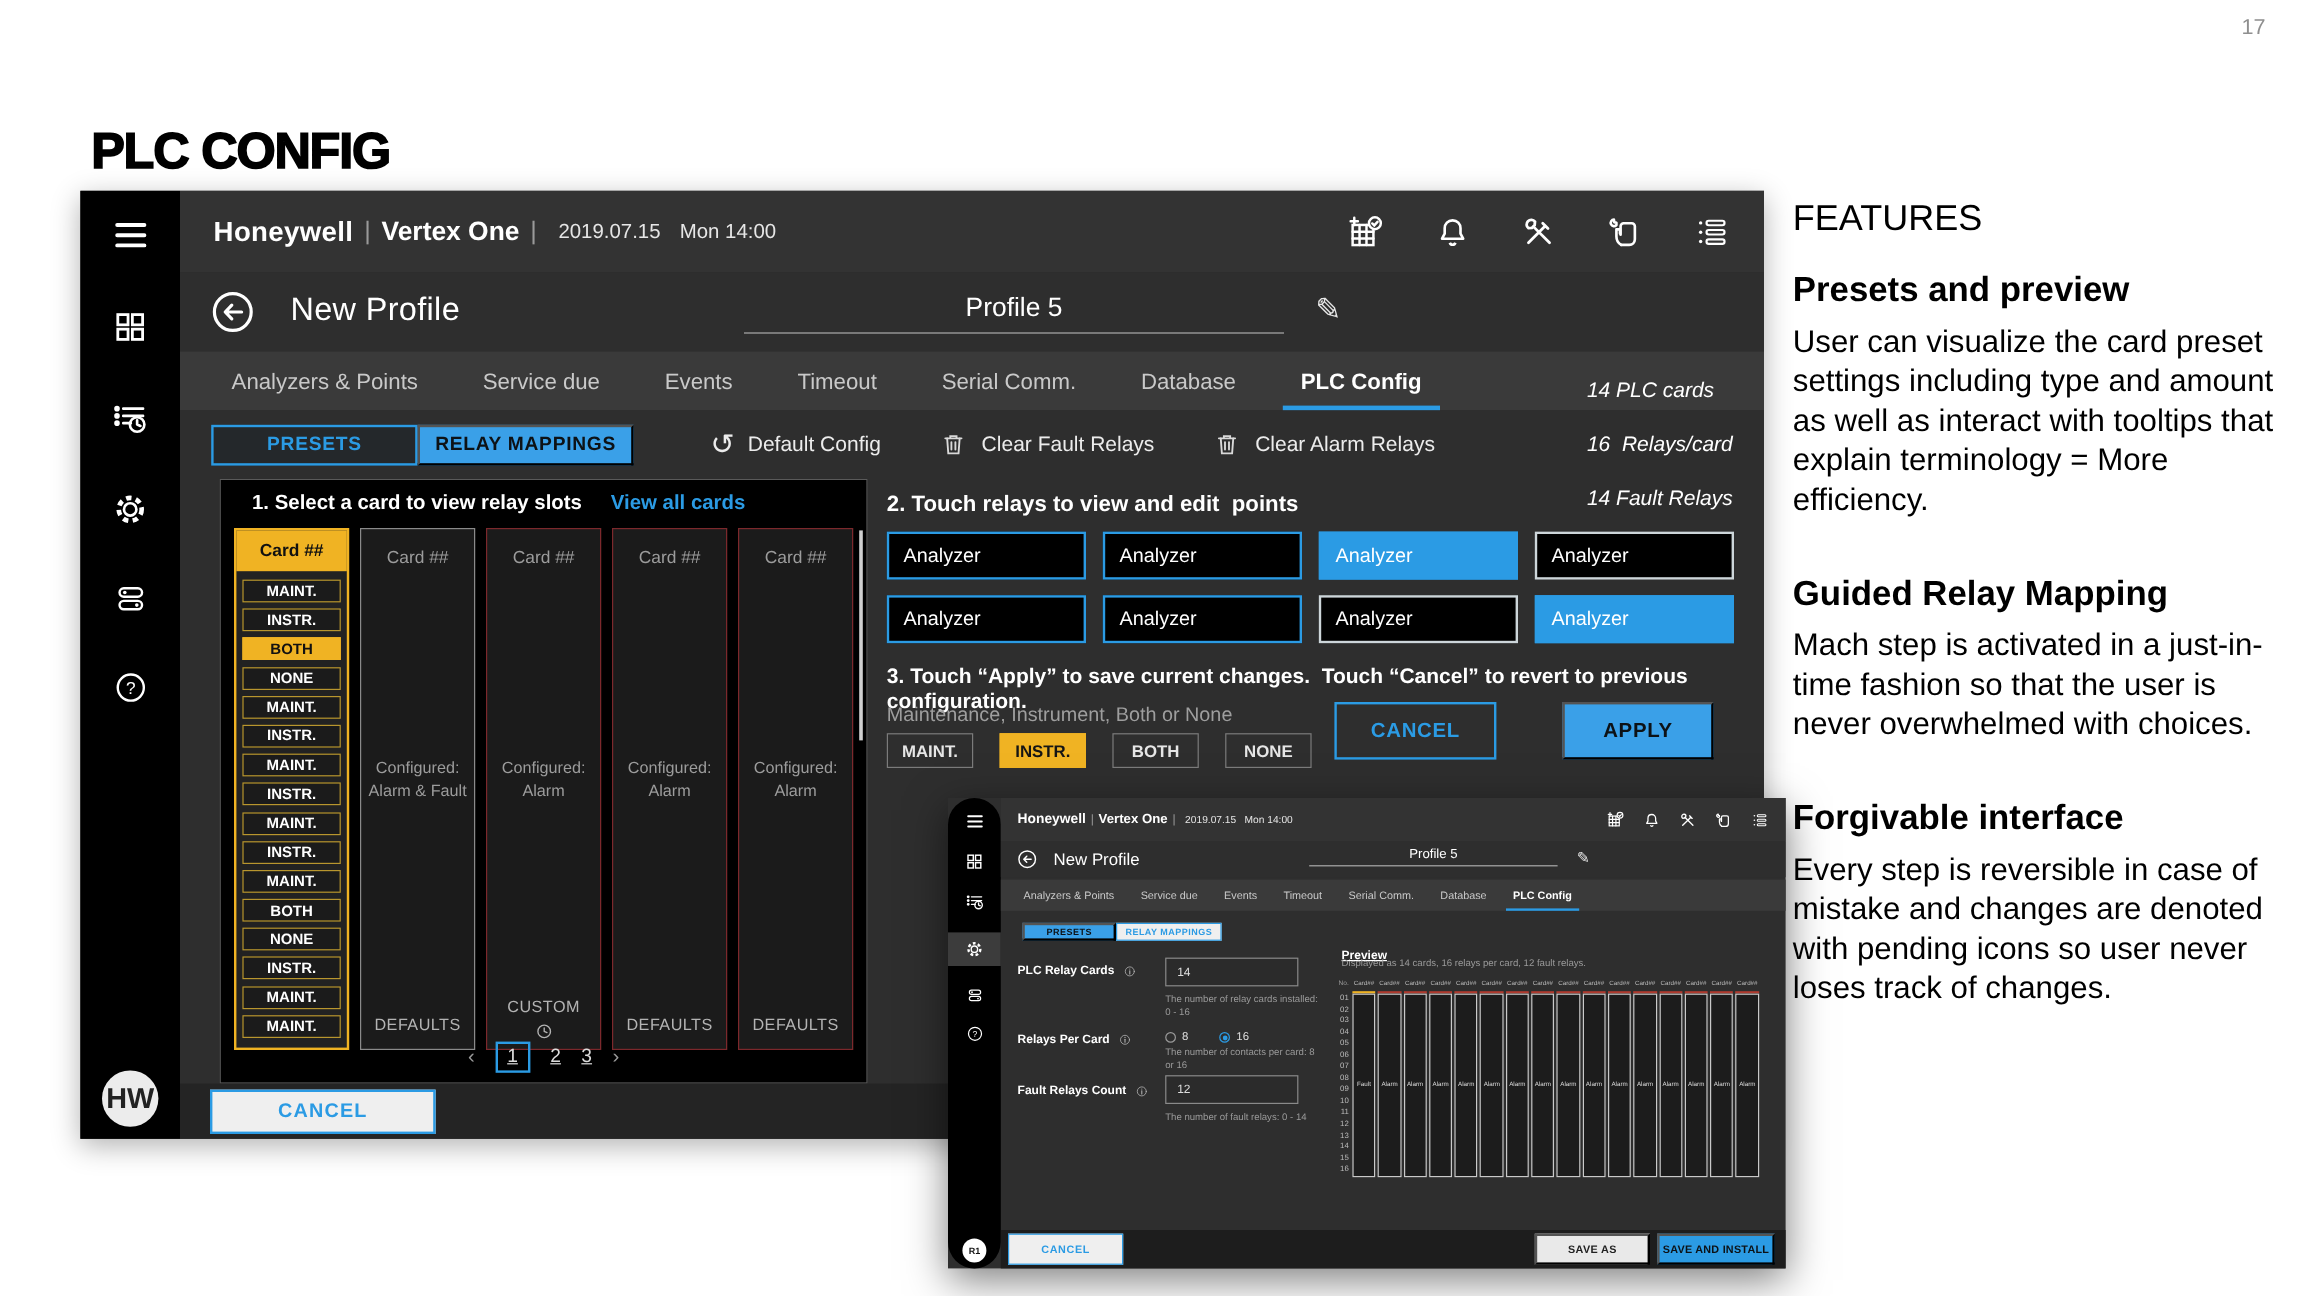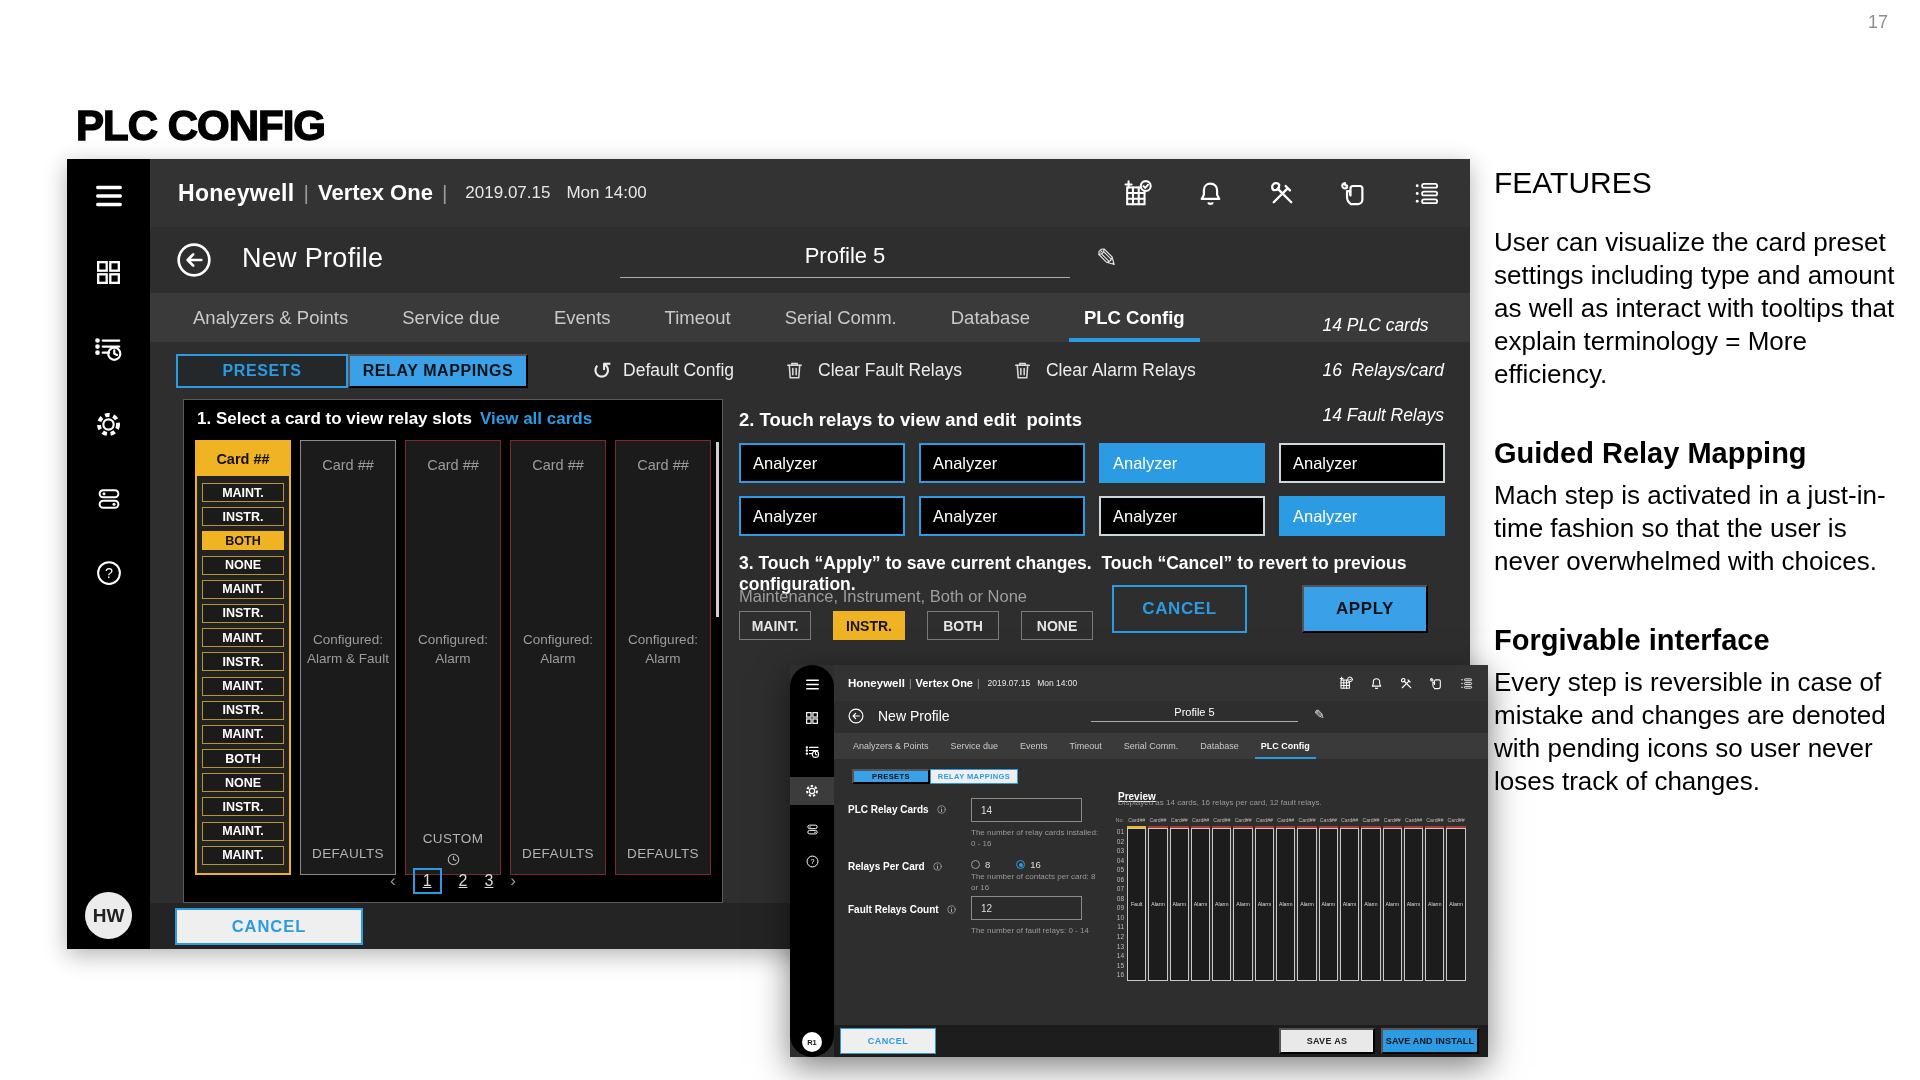--- a/index.html
+++ b/index.html
@@ -14,21 +14,21 @@
                  color:#000; letter-spacing:-1px; -webkit-text-stroke:1.4px #000; }
 
   
   .shot-main { position:absolute; left:67px; top:159px; width:1403px; height:790px;
                background:#2e2e2e; box-shadow:0 6px 22px rgba(0,0,0,.30); }
   .sb { position:absolute; left:0; top:0; width:83px; height:100%; background:#000; }
   .sb-ics { display:flex; flex-direction:column; align-items:center; }
   .sb-ics > * { margin-top:44px; }
   .sb-ics > *:first-child { margin-top:20px; }
   .avatar { position:absolute; bottom:10px; left:18px; width:47px; height:47px; border-radius:50%;
-            background:#ececec; color:#222; font-size:19px; font-weight:bold; }
+            background:#ececec; color:#222; font-size:24px; font-weight:bold; }
 
   .hd { position:absolute; left:83px; right:0; top:0; height:68px; background:#333333;
         display:flex; align-items:center; padding:0 28px; color:#fff; }
   .brand { font-size:23px; font-weight:bold; letter-spacing:.3px; }
   .hd-sep { color:#9a9a9a; font-weight:300; font-size:21px; margin:0 9px; }
   .product { font-size:22px; font-weight:bold; }
   .hd-dt { font-size:17px; color:#e6e6e6; margin-left:9px; }
   .hd-dt2 { font-size:17px; color:#e6e6e6; margin-left:16px; }
   .hd-ics { margin-left:auto; display:flex; align-items:center; gap:41px; }
 
@@ -51,21 +51,21 @@
   .btn-presets { width:172px; height:34px; background:#24282b; border:2px solid #2b9be4; color:#2b9be4;
                  font-size:16px; font-weight:bold; letter-spacing:.6px; }
   .btn-rm { width:180px; height:34px; background:#3aa0e8; color:#0d1216; font-size:16px; font-weight:bold; letter-spacing:.6px; }
   .tb-act { display:flex; align-items:center; gap:11px; font-size:17.5px; color:#ececec; margin-left:48px; }
   .tb-act:first-of-type { margin-left:64px; }
   .reset-glyph { font-size:24px; line-height:20px; color:#ececec; }
   .summary { margin-left:auto; display:flex; gap:24px; font-style:italic; font-size:17.5px; color:#fff; white-space:pre-wrap;flex-direction:column; }
 
   .panel { position:absolute; left:116px; top:240px; width:540px; height:504px; background:#000;
            border:1px solid #5a5a5a; }
-  .p-head { display:flex; align-items:center; gap:8px; padding:9px 13px; }
+  .p-head { display:flex; align-items:center; gap:24px; padding:9px 26px; }
   .p-step { font-size:17px; font-weight:bold; color:#fff; }
   .p-link { font-size:17px; font-weight:bold; color:#2b9be4; }
   .cards { position:absolute; left:11px; top:40px; display:flex; gap:9px; }
   .card { width:96px; height:435px; position:relative; background:#1b1b1b; }
   .card.sel { border:2px solid #f0b323; background:#222; }
   .card.gray { border:1px solid #8a8a8a; }
   .card.red { border:1px solid #7c282c; }
   .card-h { height:34px; background:#f0b323; color:#111; font-size:14.5px; font-weight:bold; }
   .slots { display:flex; flex-direction:column; gap:5.2px; padding:7px 5px; }
   .slot { height:19px; border:1px solid #b8962e; background:#1b1b1b; color:#fff;
@@ -783,20 +783,21 @@
       <button class="m-saveas c">SAVE AS</button>
       <button class="m-saveinstall c">SAVE AND INSTALL</button>
     </div>
   </div>
 
   <div class="features">
     <div class="f-title">FEATURES</div>
     <div>
 
         <div class="f-sec">
+          <div class="f-head">Presets and preview</div>
           <div class="f-body">User can visualize the card preset settings including type and amount as well as interact with tooltips that explain terminology = More efficiency.</div>
         </div>
 
         <div class="f-sec">
           <div class="f-head">Guided Relay Mapping</div>
           <div class="f-body">Mach step is activated in a just-in-time fashion so that the user is never overwhelmed with choices.</div>
         </div>
 
         <div class="f-sec">
           <div class="f-head">Forgivable interface</div>

